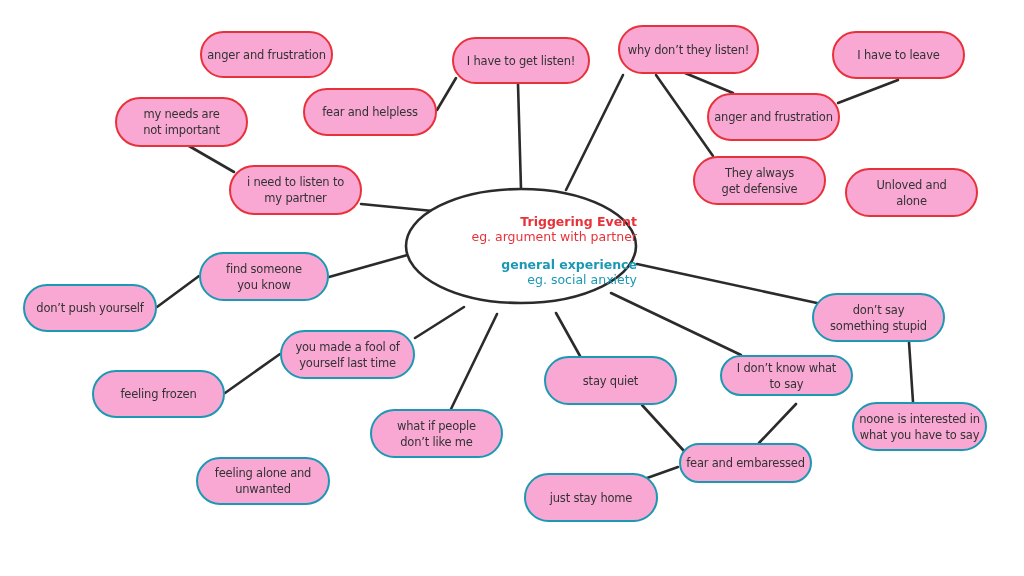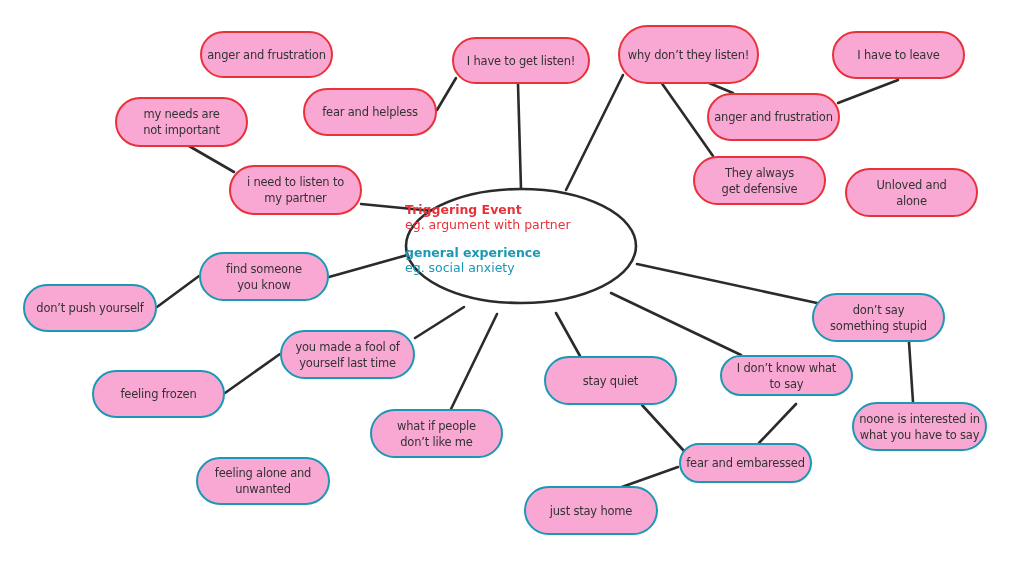--- a/index.html
+++ b/index.html
@@ -9,21 +9,21 @@
     .center-ellipse { fill: #ffffff; stroke: #2b2b2b; stroke-width: 2.6; }
     .node {
       position: absolute; box-sizing: border-box; background: #f9a8d4;
       border-radius: 40px; border: 2.5px solid;
       display: flex; align-items: center; justify-content: center; text-align: center;
       color: #333333; font-size: 11.5px; line-height: 16px; white-space: pre-line;
       font-family: "DejaVu Sans", sans-serif; letter-spacing: -0.2px;
     }
     .node.red { border-color: var(--red); }
     .node.teal { border-color: var(--teal); }
-    .center-text { position: absolute; left: 405px; top: 202px; width: 232px; text-align: left; font-family: "DejaVu Sans", sans-serif; }
+    .center-text { position: absolute; left: 405px; top: 214px; width: 232px; text-align: right; font-family: "DejaVu Sans", sans-serif; }
     .ct-title-red { color: var(--red); font-weight: bold; font-size: 12.5px; line-height: 15px; }
     .ct-sub-red { color: var(--red); font-size: 12.5px; line-height: 15px; }
     .ct-title-teal { color: var(--teal); font-weight: bold; font-size: 12.5px; line-height: 15px; margin-top: 13px; }
     .ct-sub-teal { color: var(--teal); font-size: 12.5px; line-height: 15px; }
   </style>
 </head>
 <body>
 
 <svg id="canvas" viewBox="0 0 1024 576">
   <g id="edges">
@@ -58,21 +58,21 @@
   <div class="ct-sub-teal">eg. social anxiety</div>
 </div>
 
 <div class="node red" id="n-anger_frustration_1" style="left:200px;top:31px;width:133px;height:47px;">anger and frustration</div>
 <div class="node red" id="n-get_through" style="left:452px;top:37px;width:138px;height:47px;">I have to get listen!</div>
 <div class="node red" id="n-fear_helpless" style="left:303px;top:88px;width:134px;height:48px;">fear and helpless</div>
 <div class="node red" id="n-needs_not_important" style="left:115px;top:97px;width:133px;height:50px;">my needs are
 not important</div>
 <div class="node red" id="n-need_to_listen" style="left:229px;top:165px;width:133px;height:50px;">i need to listen to
 my partner</div>
-<div class="node red" id="n-why_dont_listen" style="left:618px;top:25px;width:141px;height:59px;">why don’t they listen!</div>
+<div class="node red" id="n-why_dont_listen" style="left:618px;top:25px;width:141px;height:49px;">why don’t they listen!</div>
 <div class="node red" id="n-have_to_leave" style="left:832px;top:31px;width:133px;height:48px;">I have to leave</div>
 <div class="node red" id="n-anger_frustration_2" style="left:707px;top:93px;width:133px;height:48px;">anger and frustration</div>
 <div class="node red" id="n-always_defensive" style="left:693px;top:156px;width:133px;height:49px;">They always
 get defensive</div>
 <div class="node red" id="n-unloved_alone" style="left:845px;top:168px;width:133px;height:49px;">Unloved and
 alone</div>
 
 <div class="node teal" id="n-find_someone" style="left:199px;top:252px;width:130px;height:49px;">find someone
 you know</div>
 <div class="node teal" id="n-dont_push" style="left:23px;top:284px;width:134px;height:48px;">don’t push yourself</div>
@@ -80,17 +80,17 @@
 yourself last time</div>
 <div class="node teal" id="n-feeling_frozen" style="left:92px;top:370px;width:133px;height:48px;">feeling frozen</div>
 <div class="node teal" id="n-what_if_people" style="left:370px;top:409px;width:133px;height:49px;">what if people
 don’t like me</div>
 <div class="node teal" id="n-feeling_alone_unwanted" style="left:196px;top:457px;width:134px;height:48px;">feeling alone and
 unwanted</div>
 <div class="node teal" id="n-stay_quiet" style="left:544px;top:356px;width:133px;height:49px;">stay quiet</div>
 <div class="node teal" id="n-dont_know_what" style="left:720px;top:355px;width:133px;height:41px;">I don’t know what
 to say</div>
 <div class="node teal" id="n-fear_embaressed" style="left:679px;top:443px;width:133px;height:40px;">fear and embaressed</div>
-<div class="node teal" id="n-just_stay_home" style="left:524px;top:486px;width:134px;height:49px;text-align:center;">just stay home</div>
+<div class="node teal" id="n-just_stay_home" style="left:524px;top:473px;width:134px;height:49px;text-align:center;">just stay home</div>
 <div class="node teal" id="n-dont_say_stupid" style="left:812px;top:293px;width:133px;height:49px;">don’t say
 something stupid</div>
 <div class="node teal" id="n-noone_interested" style="left:852px;top:402px;width:135px;height:49px;">noone is interested in
 what you have to say</div>
 
 </body></html>

